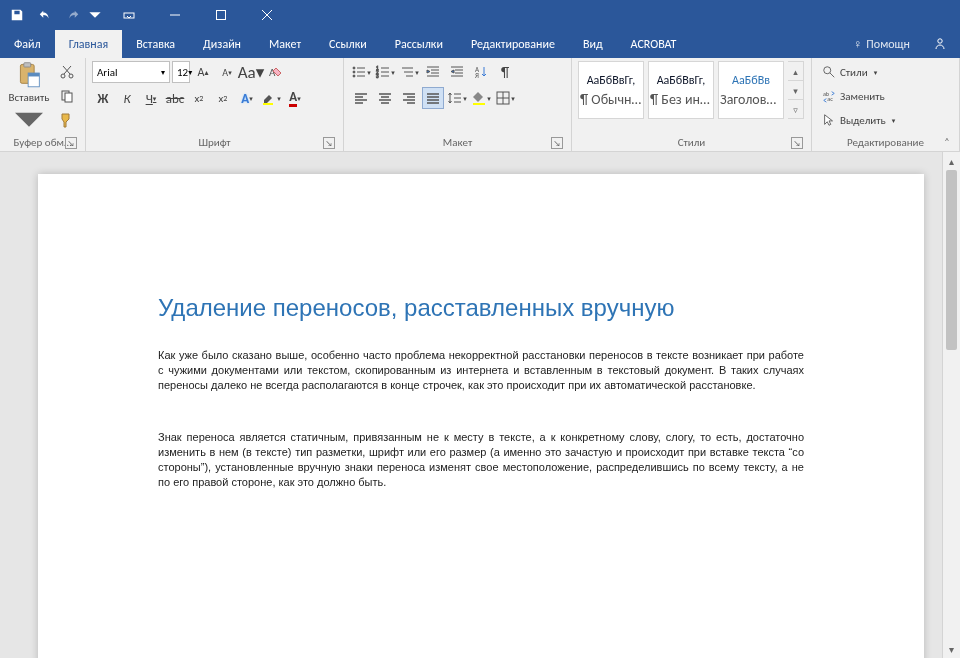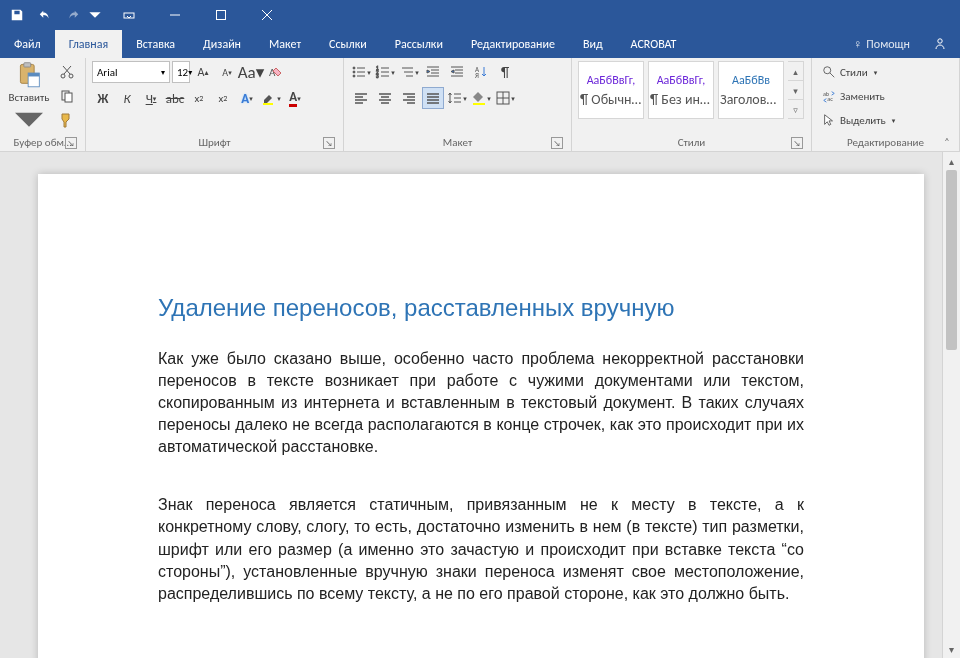--- a/index.html
+++ b/index.html
@@ -35,40 +35,40 @@
 
 .sel { height:22px; border:1px solid #c0c0c0; background:#fff; font-size:11px; display:flex; align-items:center; padding:0 4px; cursor:pointer; }
 .font-name { width:78px; }
 .font-size { width:18px; }
 
 .sbtn { width:22px; height:22px; display:flex; align-items:center; justify-content:center; font-size:13px; color:#444; cursor:pointer; border:1px solid transparent; }
 .sbtn.sel-on { background:#cfe0f4; border:1px solid #8faad0; }
 .sbtn svg { width:16px; height:16px; }
 
 .style-box { width:66px; height:58px; border:1px solid #d6d6d6; background:#fff; display:flex; flex-direction:column; align-items:center; justify-content:center; font-size:11px; cursor:pointer; }
-.style-preview { font-size:12px; color:#6d28d9; }
+.style-preview { font-size:12px; color:#0f172a; }
 .style-preview.heading { color:#2e74b5; }
 .style-name { font-size:14px; color:#555; margin-top:4px; white-space:nowrap; overflow:hidden; text-overflow:ellipsis; max-width:62px; }
 .style-scroll { width:16px; height:58px; border:1px solid #d6d6d6; border-left:none; display:flex; flex-direction:column; }
 .style-scroll div { flex:1; display:flex; align-items:center; justify-content:center; font-size:9px; color:#666; border-bottom:1px solid #d6d6d6; cursor:pointer; }
 .style-scroll div:last-child { border-bottom:none; }
 
 .edit-item { height:22px; display:flex; align-items:center; gap:4px; font-size:11px; color:#444; cursor:pointer; padding:0 4px; }
 .edit-item svg { width:14px; height:14px; }
 
 .collapse-ribbon { position:absolute; right:4px; bottom:2px; width:16px; height:16px; display:flex; align-items:center; justify-content:center; font-size:10px; color:#666; cursor:pointer; }
 
 .doc-area { position:absolute; top:152px; left:0; right:0; bottom:0; background:#e6e6e6; overflow:hidden; }
 .scroll-v { position:absolute; right:0; top:0; bottom:0; width:18px; background:#f1f1f1; border-left:1px solid #d4d4d4; }
 .scroll-btn { height:18px; display:flex; align-items:center; justify-content:center; color:#666; font-size:10px; cursor:pointer; }
 .scroll-thumb { position:absolute; left:3px; right:3px; top:18px; height:180px; background:#c2c2c2; border-radius:2px; cursor:pointer; }
 
 .page { position:absolute; left:38px; top:22px; width:886px; height:1100px; background:#fff; box-shadow:0 0 8px rgba(0,0,0,.2); padding:120px 120px 0 120px; }
 .doc-h1 { color:#2e74b5; font-weight:400; font-size:24px; font-family:"Calibri Light","Segoe UI Light",sans-serif; margin-bottom:26px; }
-.doc-p { font-family:Arial,sans-serif; font-size:16px; line-height:1.38; color:#222; text-align:justify; margin-bottom:36px; }
+.doc-p { font-family:Arial,sans-serif; font-size:11px; line-height:1.38; color:#222; text-align:justify; margin-bottom:36px; }
 </style>
 </head>
 <body>
 
 <div class="titlebar">
   <div class="qa-toolbar">
     <div class="qa-btn">
         <svg viewBox="0 0 16 16">
           <path d="M2 2h10l2 2v10H2V2zm3 1v4h6V3H5zm1 7h4v3H6v-3z"></path>
         </svg>

